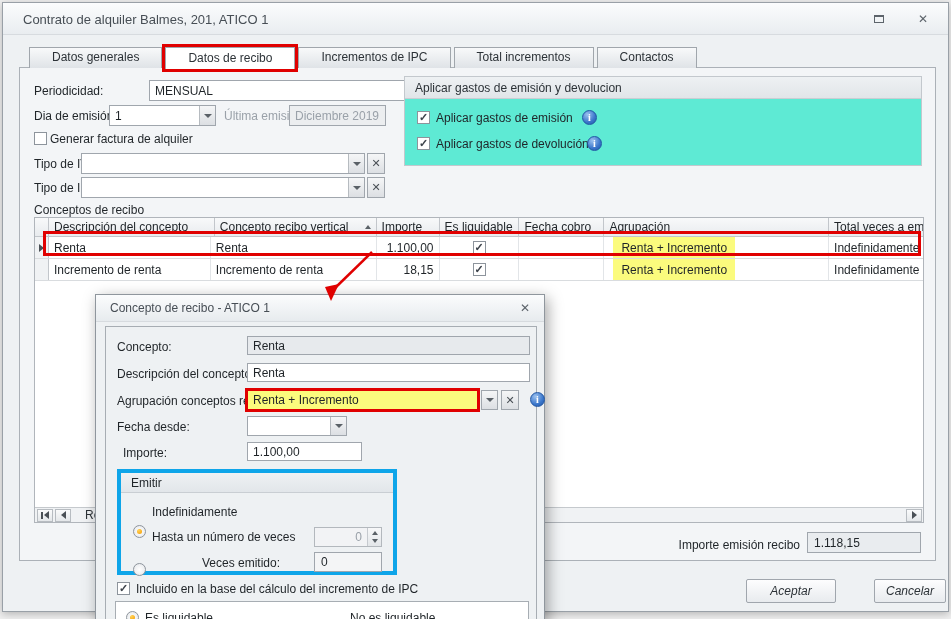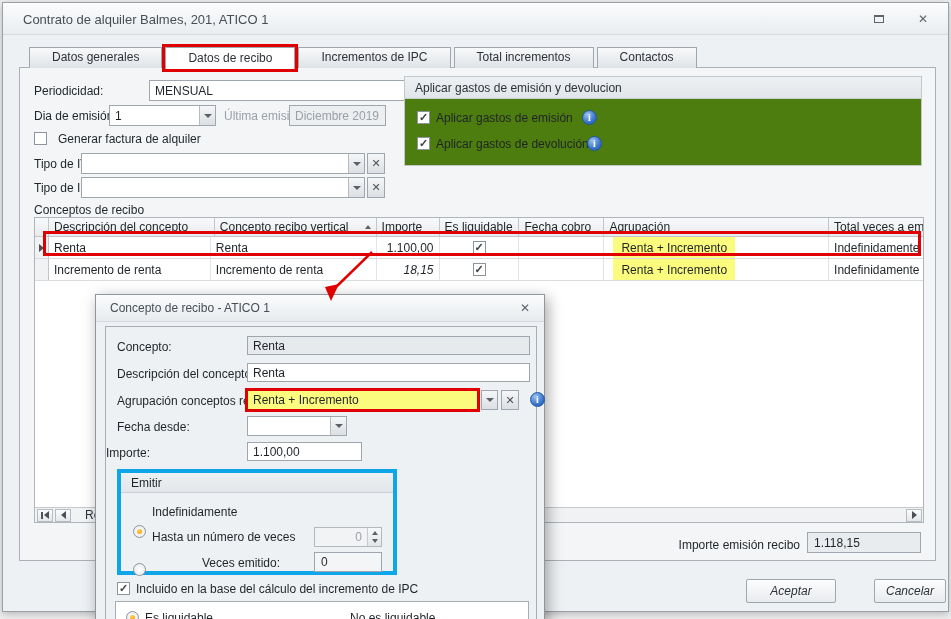--- a/index.html
+++ b/index.html
@@ -50,21 +50,21 @@
   .radio.on::after { content:""; position:absolute; left:3px; top:3px; width:5px; height:5px;
                      border-radius:50%; background:radial-gradient(circle at 35% 30%, #ffd257, #f59b00); }
   .info { width:15px; height:15px; border-radius:50%; border:1px solid #2257a4;
           background:radial-gradient(circle at 35% 28%, #9cc2ef, #3a76cb 60%, #2257a4);
           color:#fff; font-size:10px; font-weight:bold; display:flex; align-items:center; justify-content:center;
           font-family:"Liberation Serif", serif; cursor:pointer; }
   .btn { border:1px solid #a0a6ad; border-radius:2px; background:linear-gradient(#fdfdfe,#e8ebee);
          display:flex; align-items:center; justify-content:center; color:#2c3237; cursor:pointer;font-style:italic; }
 
   
-  .panel { background:#4d7c0f; border:1px solid #c3c8cd; }
+  .panel { background:#5eead4; border:1px solid #c3c8cd; }
   .panel-h { height:22px; background:linear-gradient(#eef1f3,#e1e5e9); border-bottom:1px solid #c9ced3;
              display:flex; align-items:center; padding:0 10px; color:#2c3237; }
 
   
   .grid { background:#ffffff; border:1px solid #b0b5bb; }
   .ghead { display:flex; height:19px; background:linear-gradient(#f8f9fa,#e8ebee);
            border-bottom:1px solid #c2c6cb; }
   .ghead .gc { border-right:1px solid #c2c6cb; display:flex; align-items:center; padding:0 5px;
                white-space:nowrap; overflow:hidden; cursor:pointer; }
   .grow { display:flex; height:22px; border-bottom:1px solid #d9dcdf; background:#fff; }
@@ -138,21 +138,21 @@
         <div class="cbtn">
             <span class="tri-d"></span>
           </div>
       </div>
       <div class="abs lbl dis" style="left:204px; top:41px;">Última emisión:</div>
       <div class="abs tfield" style="left:269px; top:37px; width:97px; background:#eceef0; color:#9aa1a9; padding:0 5px;">
         <span>Diciembre 2019</span>
       </div>
 
       <div class="abs cb" style="left:14px; top:64px;"></div>
-      <div class="abs lbl" style="left:38px; top:64px;">Generar factura de alquiler</div>
+      <div class="abs lbl" style="left:30px; top:64px;">Generar factura de alquiler</div>
 
       <div class="abs lbl" style="left:14px; top:89px;">Tipo de IVA:</div>
       <div class="abs combo" style="left:61px; top:85px; width:284px;">
         <div class="val"></div>
         <div class="cbtn">
             <span class="tri-d"></span>
           </div>
       </div>
       <div class="abs xbtn" style="left:347px; top:85px;">
           <span>✕</span>
@@ -209,21 +209,21 @@
           <div class="gc" style="width:225px;">
               <span class="chip" style="margin-left:4px;">Renta + Incremento</span>
             </div>
           <div class="gc" style="width:94px; border-right:none;">Indefinidamente</div>
         </div>
 
         <div class="grow">
           <div class="gc ctr" style="width:14px; padding:0; background:#f0f2f4; border-right:1px solid #c2c6cb;"></div>
           <div class="gc" style="width:162px;">Incremento de renta</div>
           <div class="gc" style="width:166px;">Incremento de renta</div>
-          <div class="gc num" style="width:63px;font-style:italic;">18,15</div>
+          <div class="gc num" style="width:63px;">18,15</div>
           <div class="gc ctr" style="width:80px;">
               <span class="cb on"></span>
             </div>
           <div class="gc" style="width:85px;"></div>
           <div class="gc" style="width:225px;">
               <span class="chip" style="margin-left:4px;">Renta + Incremento</span>
             </div>
           <div class="gc" style="width:94px; border-right:none;">Indefinidamente</div>
         </div>
 
@@ -284,21 +284,21 @@
       <div class="abs info" style="left:424px; top:65px;">i</div>
 
       <div class="abs lbl" style="left:11px; top:93px;">Fecha desde:</div>
       <div class="abs combo" style="left:141px; top:89px; width:100px; height:20px;">
         <div class="val"></div>
         <div class="cbtn">
             <span class="tri-d"></span>
           </div>
       </div>
 
-      <div class="abs lbl" style="left:0; top:119px;text-align:right;">Importe:</div>
+      <div class="abs lbl" style="left:17px; top:119px;text-align:right;">Importe:</div>
       <div class="abs tfield" style="left:141px; top:115px; width:115px; height:19px; padding:0 5px;">
         <span>1.100,00</span>
       </div>
 
       <div class="group" style="left:11px; top:142px; width:280px; height:106px;">
         <div class="gcap">Emitir</div>
         <div class="abs radio on" style="left:12px; top:32px;"></div>
         <div class="abs lbl" style="left:31px; top:32px;">Indefinidamente</div>
         <div class="abs radio" style="left:12px; top:57px;"></div>
         <div class="abs lbl" style="left:31px; top:57px;">Hasta un número de veces</div>

